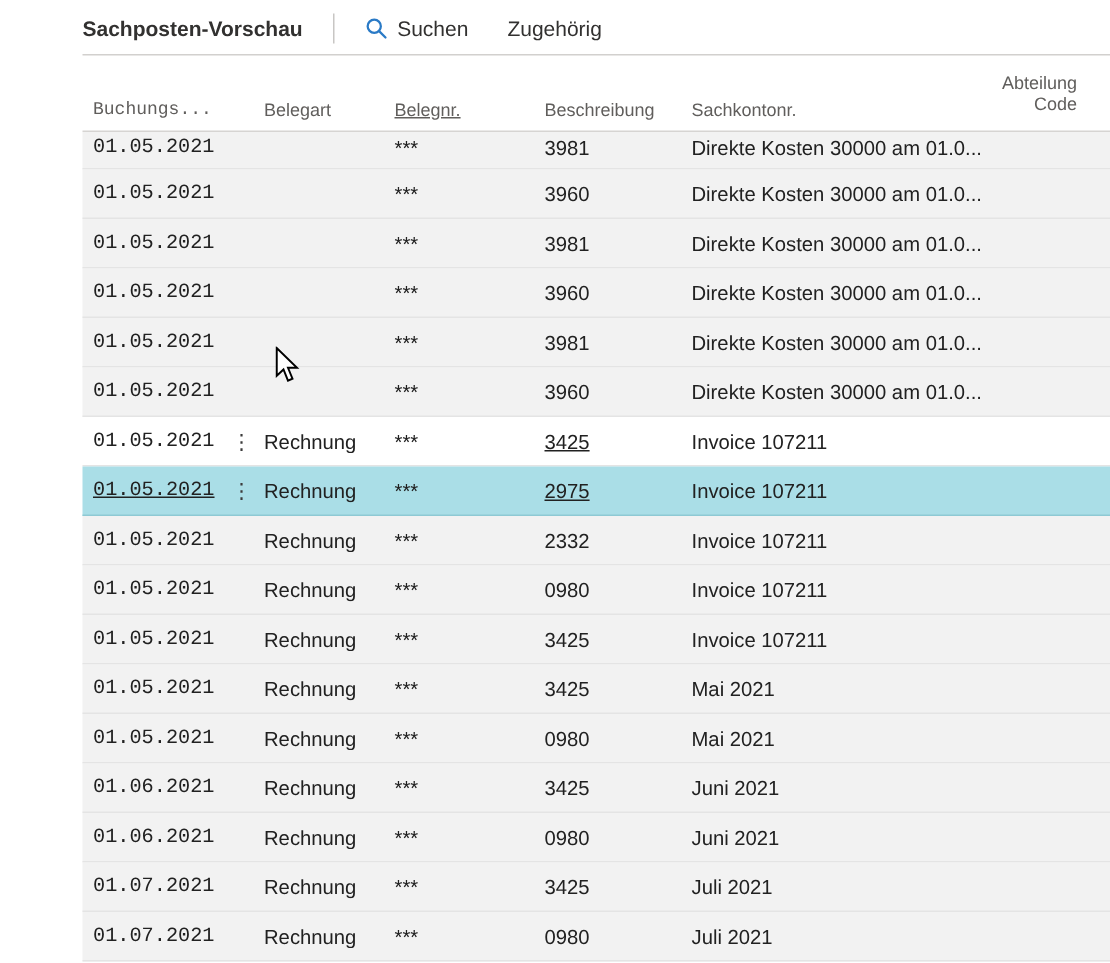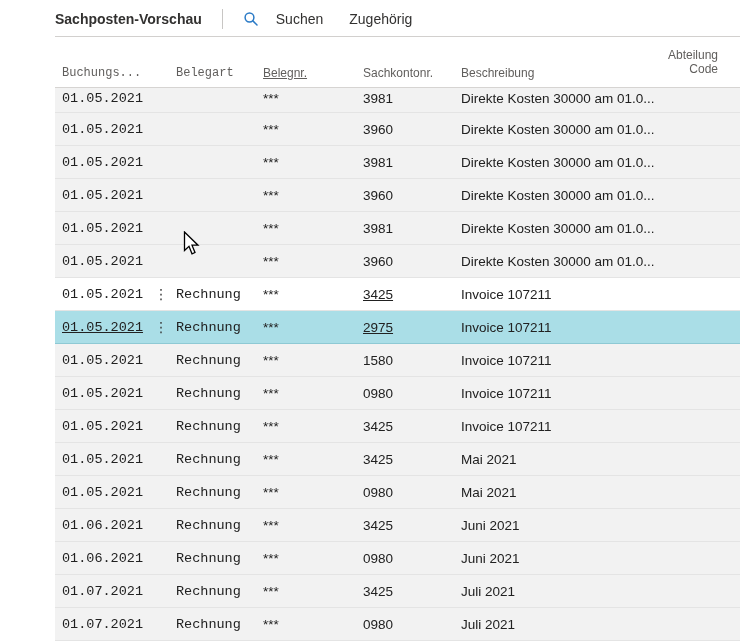--- a/index.html
+++ b/index.html
@@ -21,21 +21,21 @@
     background: #fff;
     position: relative;
   }
   .topbar::after {
     content: ""; position: absolute; left: 55px; right: 0; bottom: 0;
     height: 1px; background: #d2d0ce;
   }
   .page-title { font-size: 14px; font-weight: 600; color: #323130; white-space: nowrap; }
   .vdivider { width: 1px; height: 20px; background: #c8c6c4; margin: 0 20px; }
   .action {
-    display: flex; align-items: center; gap: 17px;
+    display: flex; align-items: center; gap: 6px;
     background: none; border: none; padding: 0;
     font-family: "Liberation Sans", sans-serif;
     font-size: 14px; color: #323130; cursor: pointer;
     margin-right: 26px; white-space: nowrap;
   }
   .search-icon svg { display: block; }
 
   
   .colheader {
     display: grid;
@@ -69,21 +69,21 @@
     font-size: 13.5px; color: #212121;
     cursor: pointer;
   }
   .row.clipped { height: 25px; overflow: hidden; }
   .row.clipped .cell { transform: translateY(-2px); }
   .row.hover { background: #ffffff; }
   .row.selected { background: #aadee7; border-bottom: 1px solid #8ec9d4; }
   .cell { white-space: nowrap; overflow: hidden; }
   .c-date  { padding-left: 7px; font-family: Liberation Mono, monospace; }
   .c-menu  { text-align: center; color: #3b3b3b; font-size: 14px; letter-spacing: 0; }
-  .c-type  { padding-left: 4px; font-family: Liberation Mono, monospace; }
+  .c-type  { padding-left: 4px; }
   .c-docno { padding-left: 5px; }
   .c-acct  { padding-left: 5px; }
   .c-desc  { padding-left: 5px; }
   .c-dept  { padding-right: 22px; text-align: right; }
   .link-underline { text-decoration: underline; }
 
   
   .cursor { position: absolute; left: 183px; top: 231px; pointer-events: none; }
 </style>
 </head>
@@ -104,22 +104,22 @@
   <button class="action">
     <span>Zugehörig</span>
   </button>
 </div>
 
 <div class="colheader">
   <div class="hcell c-date">Buchungs...</div>
   <div class="hcell c-menu"></div>
   <div class="hcell c-type">Belegart</div>
   <div class="hcell c-docno">Belegnr.</div>
+  <div class="hcell c-desc">Beschreibung</div>
   <div class="hcell c-acct">Sachkontonr.</div>
-  <div class="hcell c-desc">Beschreibung</div>
   <div class="hcell c-dept">
     <span class="dept-label">Abteilung Code</span>
   </div>
 </div>
 
 <div class="tbody">
     <div class="row clipped">
     <div class="cell c-date">01.05.2021</div>
     <div class="cell c-menu"></div>
     <div class="cell c-type"></div>
@@ -189,21 +189,21 @@
     <div class="cell c-docno">***</div>
     <div class="cell c-acct link-underline">2975</div>
     <div class="cell c-desc">Invoice 107211</div>
     <div class="cell c-dept"></div>
   </div>
     <div class="row">
     <div class="cell c-date">01.05.2021</div>
     <div class="cell c-menu"></div>
     <div class="cell c-type">Rechnung</div>
     <div class="cell c-docno">***</div>
-    <div class="cell c-acct">1580</div>
+    <div class="cell c-acct">2332</div>
     <div class="cell c-desc">Invoice 107211</div>
     <div class="cell c-dept"></div>
   </div>
     <div class="row">
     <div class="cell c-date">01.05.2021</div>
     <div class="cell c-menu"></div>
     <div class="cell c-type">Rechnung</div>
     <div class="cell c-docno">***</div>
     <div class="cell c-acct">0980</div>
     <div class="cell c-desc">Invoice 107211</div>

